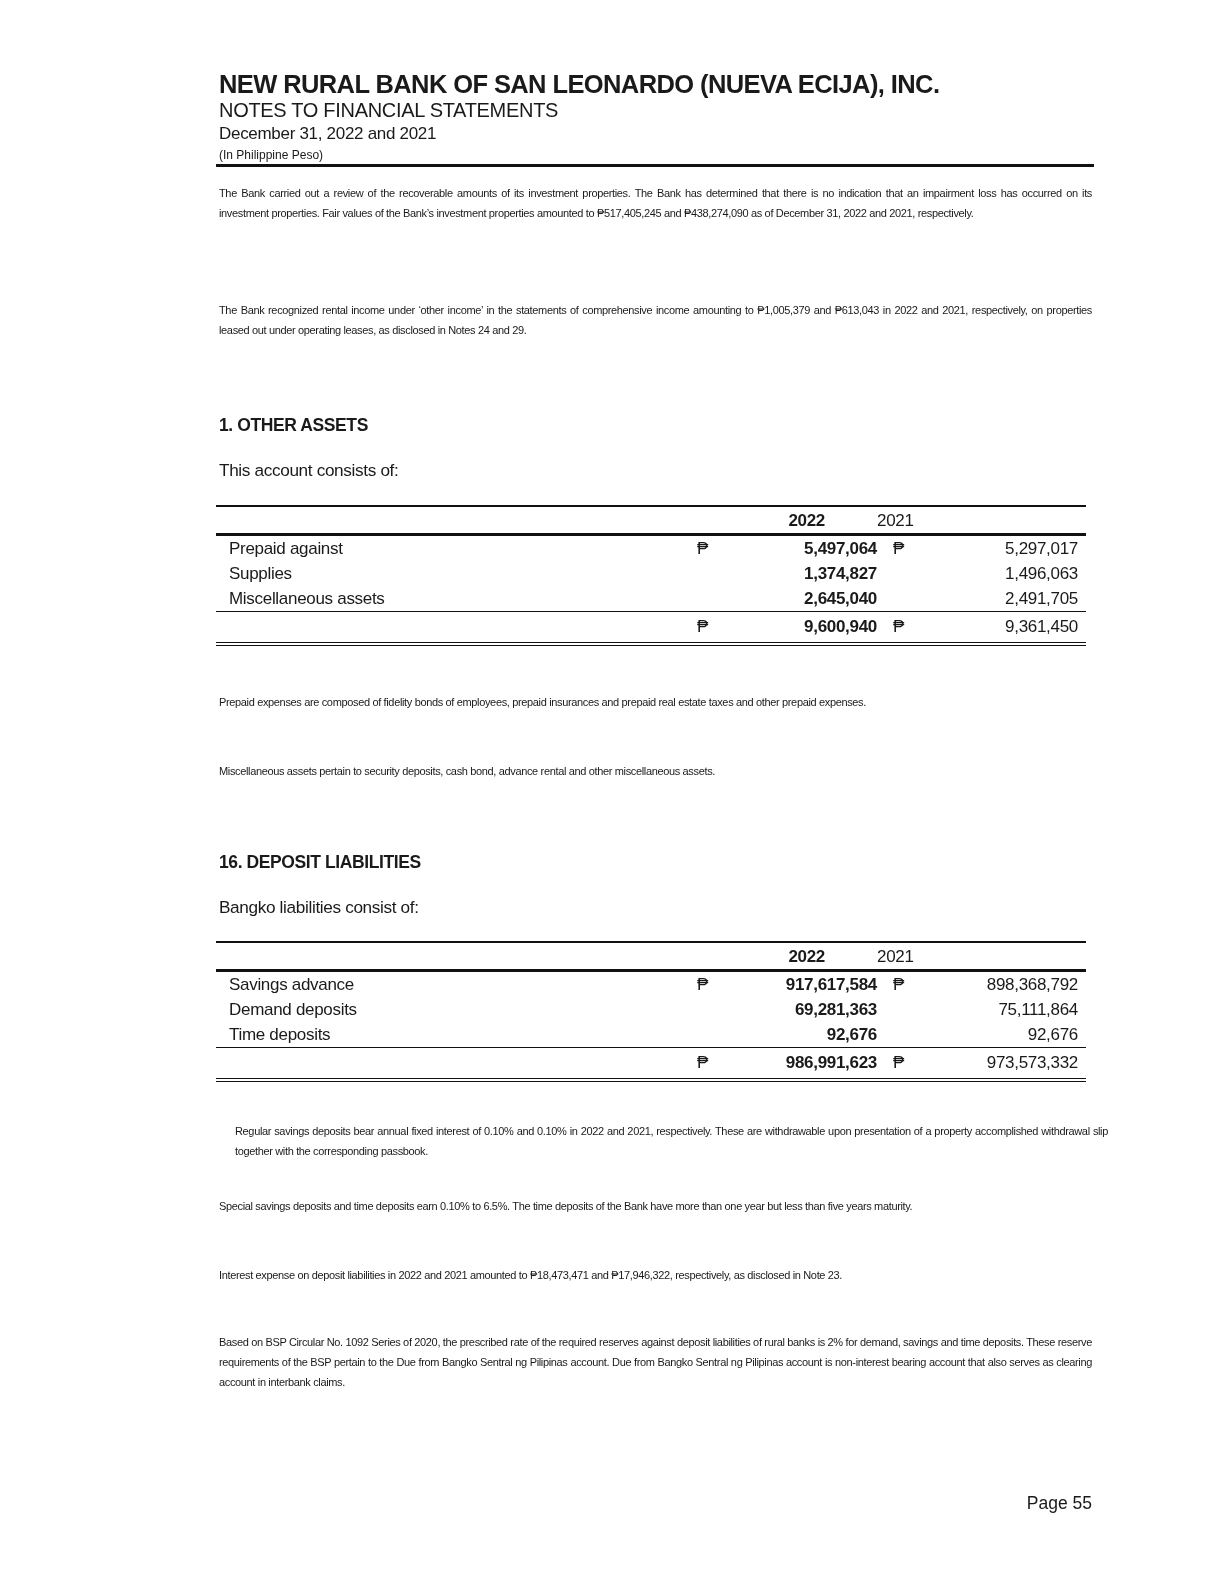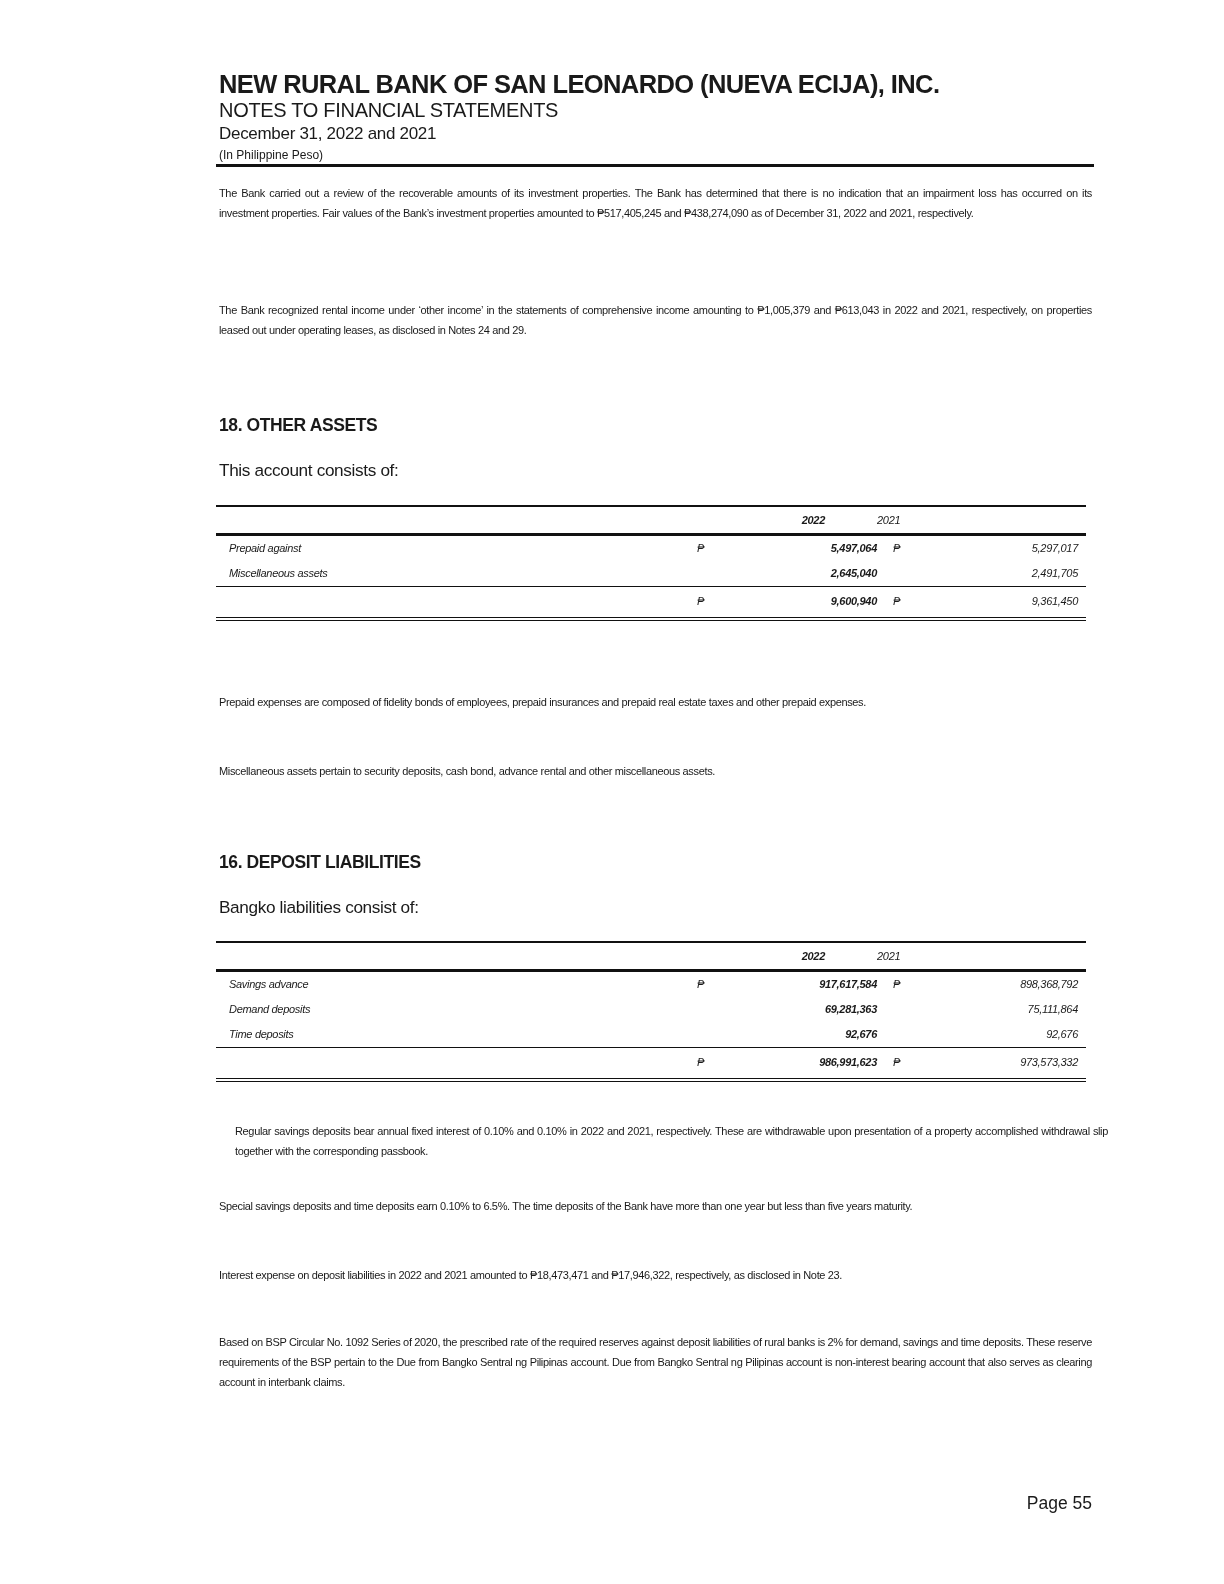--- a/index.html
+++ b/index.html
@@ -11,21 +11,21 @@
   .hdr-title { position: absolute; top: 70px; left: 0; font-size: 25.5px; font-weight: bold; letter-spacing: -0.6px; white-space: nowrap; }
   .hdr-sub { position: absolute; top: 99px; left: 0; font-size: 20px; letter-spacing: -0.3px; white-space: nowrap; }
   .hdr-date { position: absolute; top: 124px; left: 0; font-size: 17px; letter-spacing: -0.3px; white-space: nowrap; }
   .hdr-unit { position: absolute; top: 148px; left: 0; font-size: 12px; white-space: nowrap; }
   .hdr-rule { position: absolute; top: 164px; left: -3px; width: 878px; height: 3px; background: #111; }
 
   .para { position: absolute; left: 0; width: 873px; font-size: 11px; line-height: 20px; text-align: justify; letter-spacing: -0.35px; }
   .heading { position: absolute; left: 0; font-size: 17.5px; font-weight: bold; letter-spacing: -0.4px; }
   .intro { position: absolute; left: 0; font-size: 17.2px; letter-spacing: -0.35px; }
 
-  table.fin { position: absolute; left: -3px; width: 870px; border-collapse: collapse; font-size: 11px; letter-spacing: -0.3px; font-style: italic; }
+  table.fin { position: absolute; left: -3px; width: 870px; border-collapse: collapse; font-size: 17px; letter-spacing: -0.3px; }
   table.fin td { padding: 0; height: 25px; line-height: 25px; }
   table.fin tr.head td { border-top: 2px solid #111; border-bottom: 3px solid #111; height: 26px; }
   table.fin tr.last td { border-bottom: 1.5px solid #111; }
   table.fin tr.total td { border-bottom: 4px double #111; height: 28px; padding-bottom: 2px; }
   .c-label { width: 468px; padding-left: 13px !important; }
   .c-cur1 { width: 40px; text-align: left; }
   .c-v1 { width: 140px; text-align: right; font-weight: bold; }
   .c-cur2 { width: 52px; text-align: left; padding-left: 16px !important; }
   .c-v2 { text-align: right; padding-right: 8px !important; }
   .h-2022 { text-align: right; font-weight: bold; padding-right: 52px !important; }
@@ -40,36 +40,43 @@
 
   <div class="hdr-title">NEW RURAL BANK OF SAN LEONARDO (NUEVA ECIJA), INC.</div>
   <div class="hdr-sub">NOTES TO FINANCIAL STATEMENTS</div>
   <div class="hdr-date">December 31, 2022 and 2021</div>
   <div class="hdr-unit">(In Philippine Peso)</div>
   <div class="hdr-rule"></div>
 
   <p class="para" style="top:183px;margin:0;">The Bank carried out a review of the recoverable amounts of its investment properties. The Bank has determined that there is no indication that an impairment loss has occurred on its investment properties. Fair values of the Bank’s investment properties amounted to ₱517,405,245 and ₱438,274,090 as of December 31, 2022 and 2021, respectively.</p>
   <p class="para" style="top:300px;margin:0;">The Bank recognized rental income under ‘other income’ in the statements of comprehensive income amounting to ₱1,005,379 and ₱613,043 in 2022 and 2021, respectively, on properties leased out under operating leases, as disclosed in Notes 24 and 29.</p>
 
-  <div class="heading" style="top:415px;">18. OTHER ASSETS</div>
+  <div class="heading" style="top:415px;">1. OTHER ASSETS</div>
   <div class="intro" style="top:460px;">This account consists of:</div>
 
   <table class="fin" style="top:505px;">
     <tbody>
         <tr class="head">
       <td class="c-label"></td>
       <td colspan="2" class="h-2022">2022</td>
       <td colspan="2" class="h-2021">2021</td>
     </tr>
     <tr>
       <td class="c-label">Prepaid against</td>
       <td class="c-cur1">₱</td>
       <td class="c-v1">5,497,064</td>
       <td class="c-cur2">₱</td>
       <td class="c-v2">5,297,017</td>
+    </tr>
+    <tr>
+      <td class="c-label">Supplies</td>
+      <td class="c-cur1"></td>
+      <td class="c-v1">1,374,827</td>
+      <td class="c-cur2"></td>
+      <td class="c-v2">1,496,063</td>
     </tr>
     <tr class="last">
       <td class="c-label">Miscellaneous assets</td>
       <td class="c-cur1"></td>
       <td class="c-v1">2,645,040</td>
       <td class="c-cur2"></td>
       <td class="c-v2">2,491,705</td>
     </tr>
     <tr class="total">
       <td class="c-label"></td>

